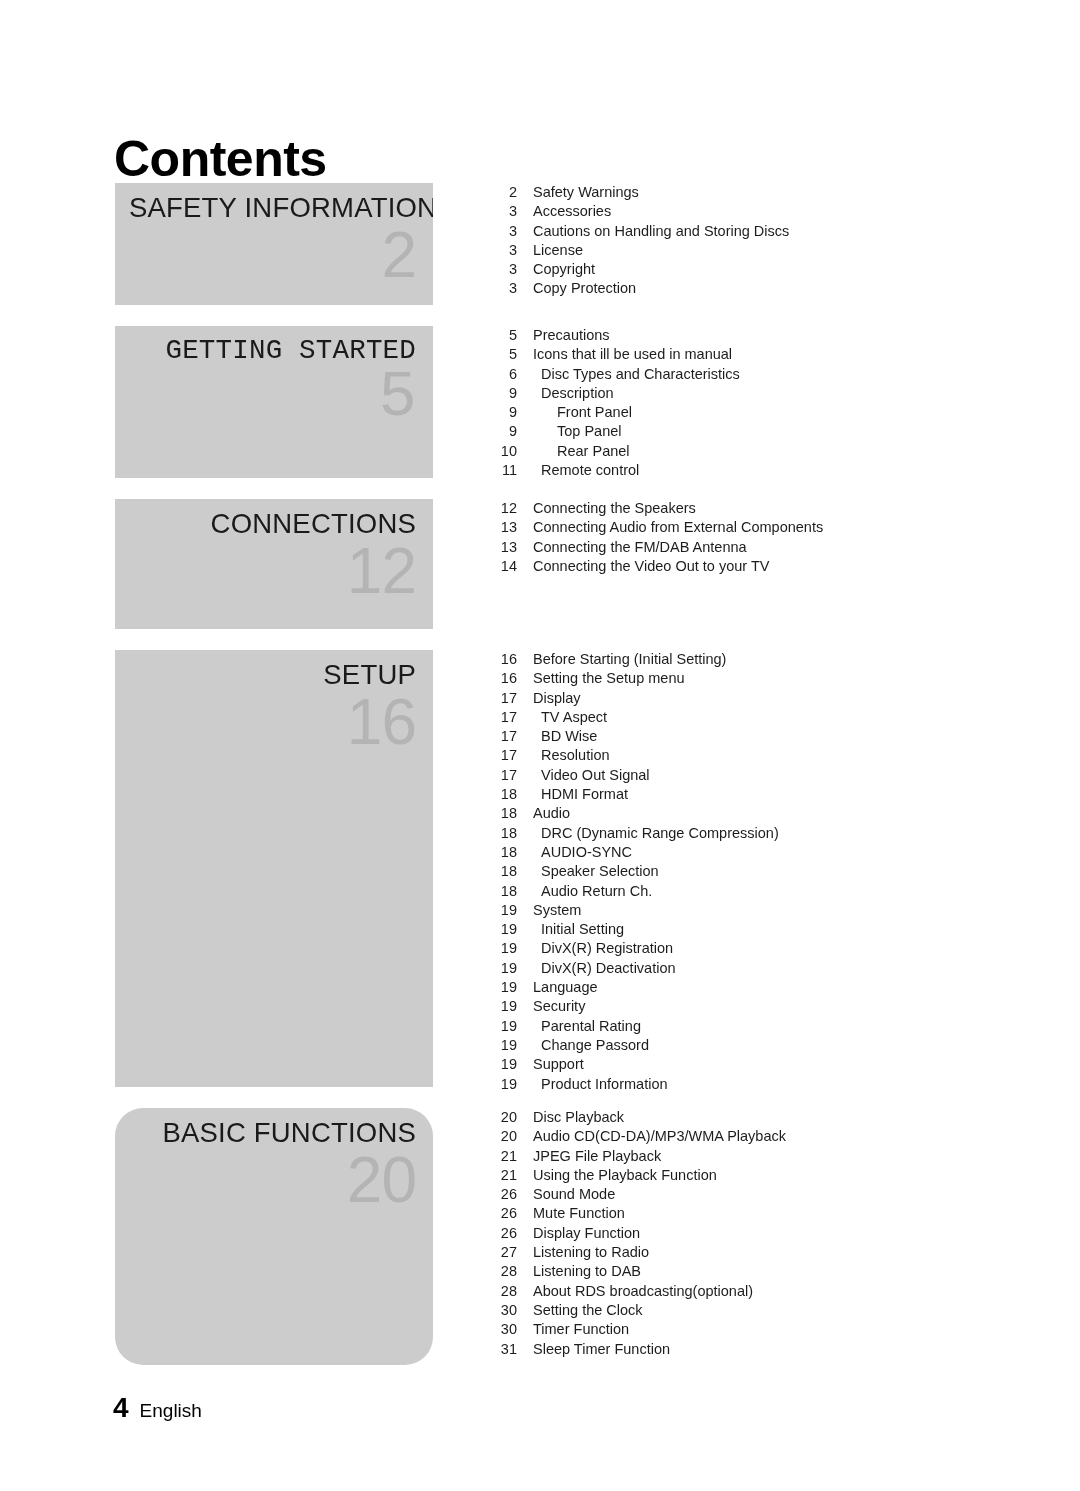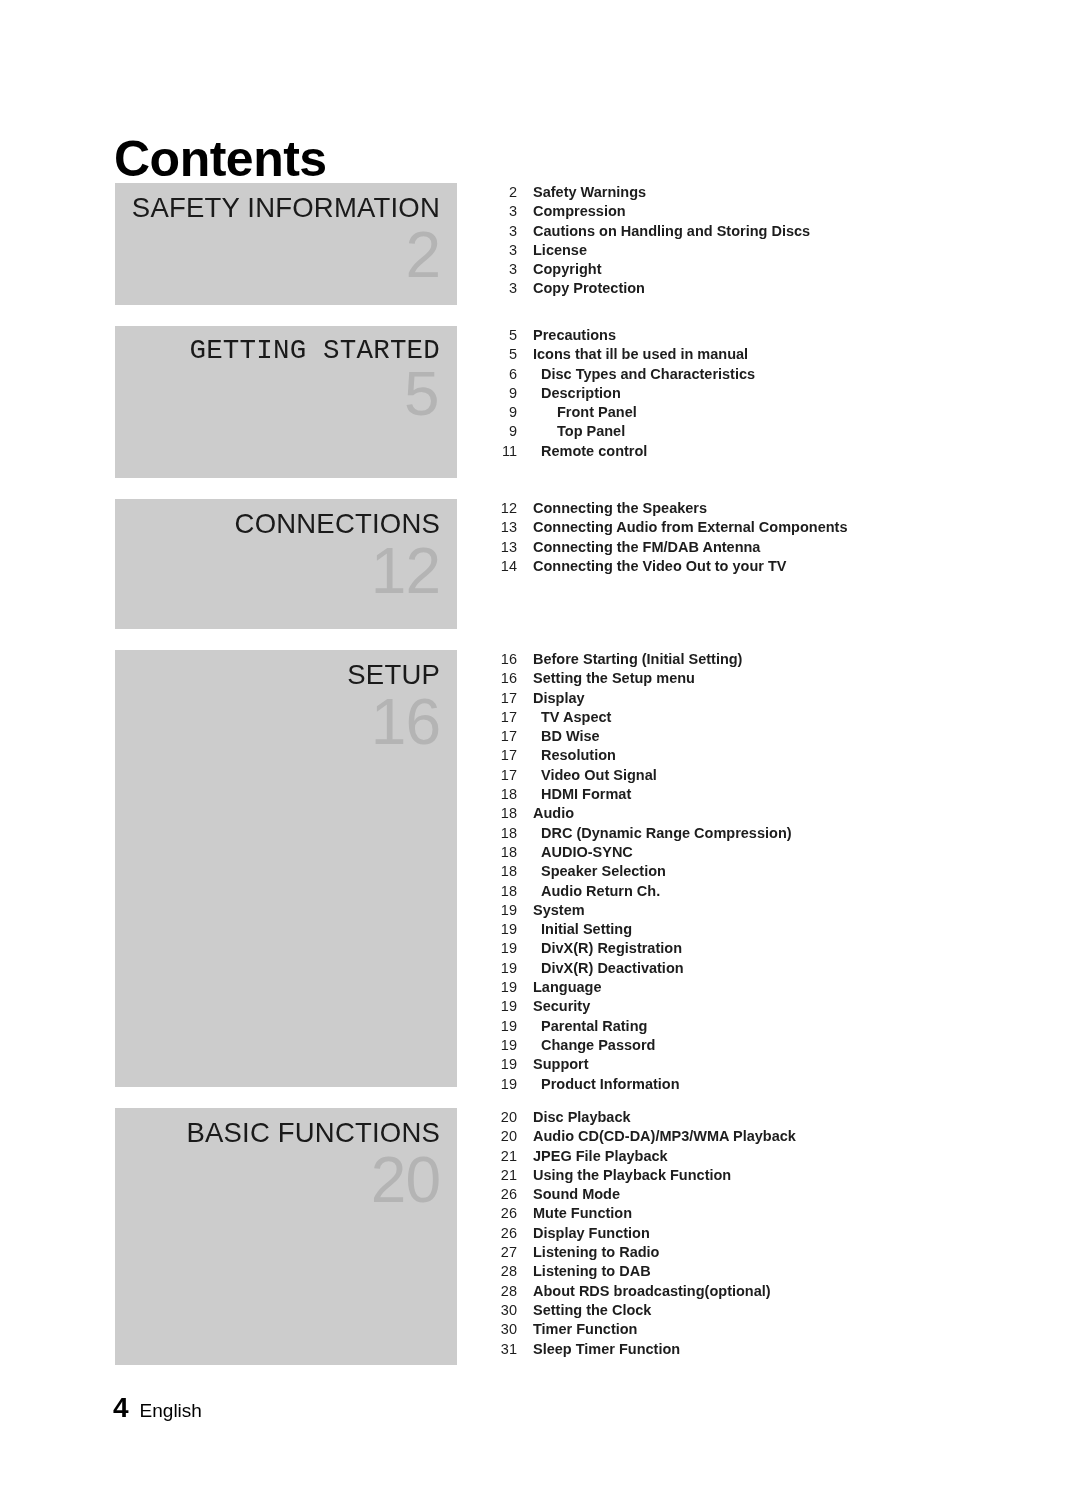--- a/index.html
+++ b/index.html
@@ -32,21 +32,21 @@
     letter-spacing: -0.5px;
     line-height: 1.08;
     color: #000;
   }
 
   
   .sections {
     position: absolute;
     left: 115px;
     top: 183px;
-    width: 342px;
+    width: 318px;
   }
   .section-block {
     position: relative;
     background: #cccccc;
     box-sizing: border-box;
     padding: 9px 17px 0 14px;
     margin-bottom: 21px;
     overflow: hidden;
   }
   .section-title {
@@ -93,21 +93,20 @@
     width: 24px;
     flex: 0 0 24px;
     text-align: right;
     font-size: 14.5px;
     color: #1d1d1d;
   }
   .toc-label {
     font-size: 14.5px;
     color: #1d1d1d;
     padding-left: 16px;
-    font-weight: bold;
   }
   .toc-row.lvl1 .toc-label { padding-left: 24px; }
   .toc-row.lvl2 .toc-label { padding-left: 40px; text-align: right; }
 
   
   .footer {
     position: absolute;
     left: 113px;
     top: 1392px;
     display: flex;
@@ -142,35 +141,35 @@
         <span class="section-number">5</span>
       </div>
       <div class="section-block" style="height: 130px;">
         <span class="section-title">CONNECTIONS</span>
         <span class="section-number">12</span>
       </div>
       <div class="section-block" style="height: 437px; padding-left: 36px;">
         <span class="section-title">SETUP</span>
         <span class="section-number">16</span>
       </div>
-      <div class="section-block" style="height: 257px;">
+      <div class="section-block" style="height: 257px; border-radius: 28px;">
         <span class="section-title">BASIC FUNCTIONS</span>
         <span class="section-number">20</span>
       </div>
     </div>
 
   <div class="toc">
       <div class="toc-group" style="top: 0px;">
         <div class="toc-row lvl0">
           <span class="toc-page">2</span>
           <span class="toc-label">Safety Warnings</span>
         </div>
         <div class="toc-row lvl0">
           <span class="toc-page">3</span>
-          <span class="toc-label">Compression</span>
+          <span class="toc-label">Accessories</span>
         </div>
         <div class="toc-row lvl0">
           <span class="toc-page">3</span>
           <span class="toc-label">Cautions on Handling and Storing Discs</span>
         </div>
         <div class="toc-row lvl0">
           <span class="toc-page">3</span>
           <span class="toc-label">License</span>
         </div>
         <div class="toc-row lvl0">
@@ -199,20 +198,24 @@
           <span class="toc-page">9</span>
           <span class="toc-label">Description</span>
         </div>
         <div class="toc-row lvl2">
           <span class="toc-page">9</span>
           <span class="toc-label">Front Panel</span>
         </div>
         <div class="toc-row lvl2">
           <span class="toc-page">9</span>
           <span class="toc-label">Top Panel</span>
+        </div>
+        <div class="toc-row lvl2">
+          <span class="toc-page">10</span>
+          <span class="toc-label">Rear Panel</span>
         </div>
         <div class="toc-row lvl1">
           <span class="toc-page">11</span>
           <span class="toc-label">Remote control</span>
         </div>
       </div>
       <div class="toc-group" style="top: 316px;">
         <div class="toc-row lvl0">
           <span class="toc-page">12</span>
           <span class="toc-label">Connecting the Speakers</span>

